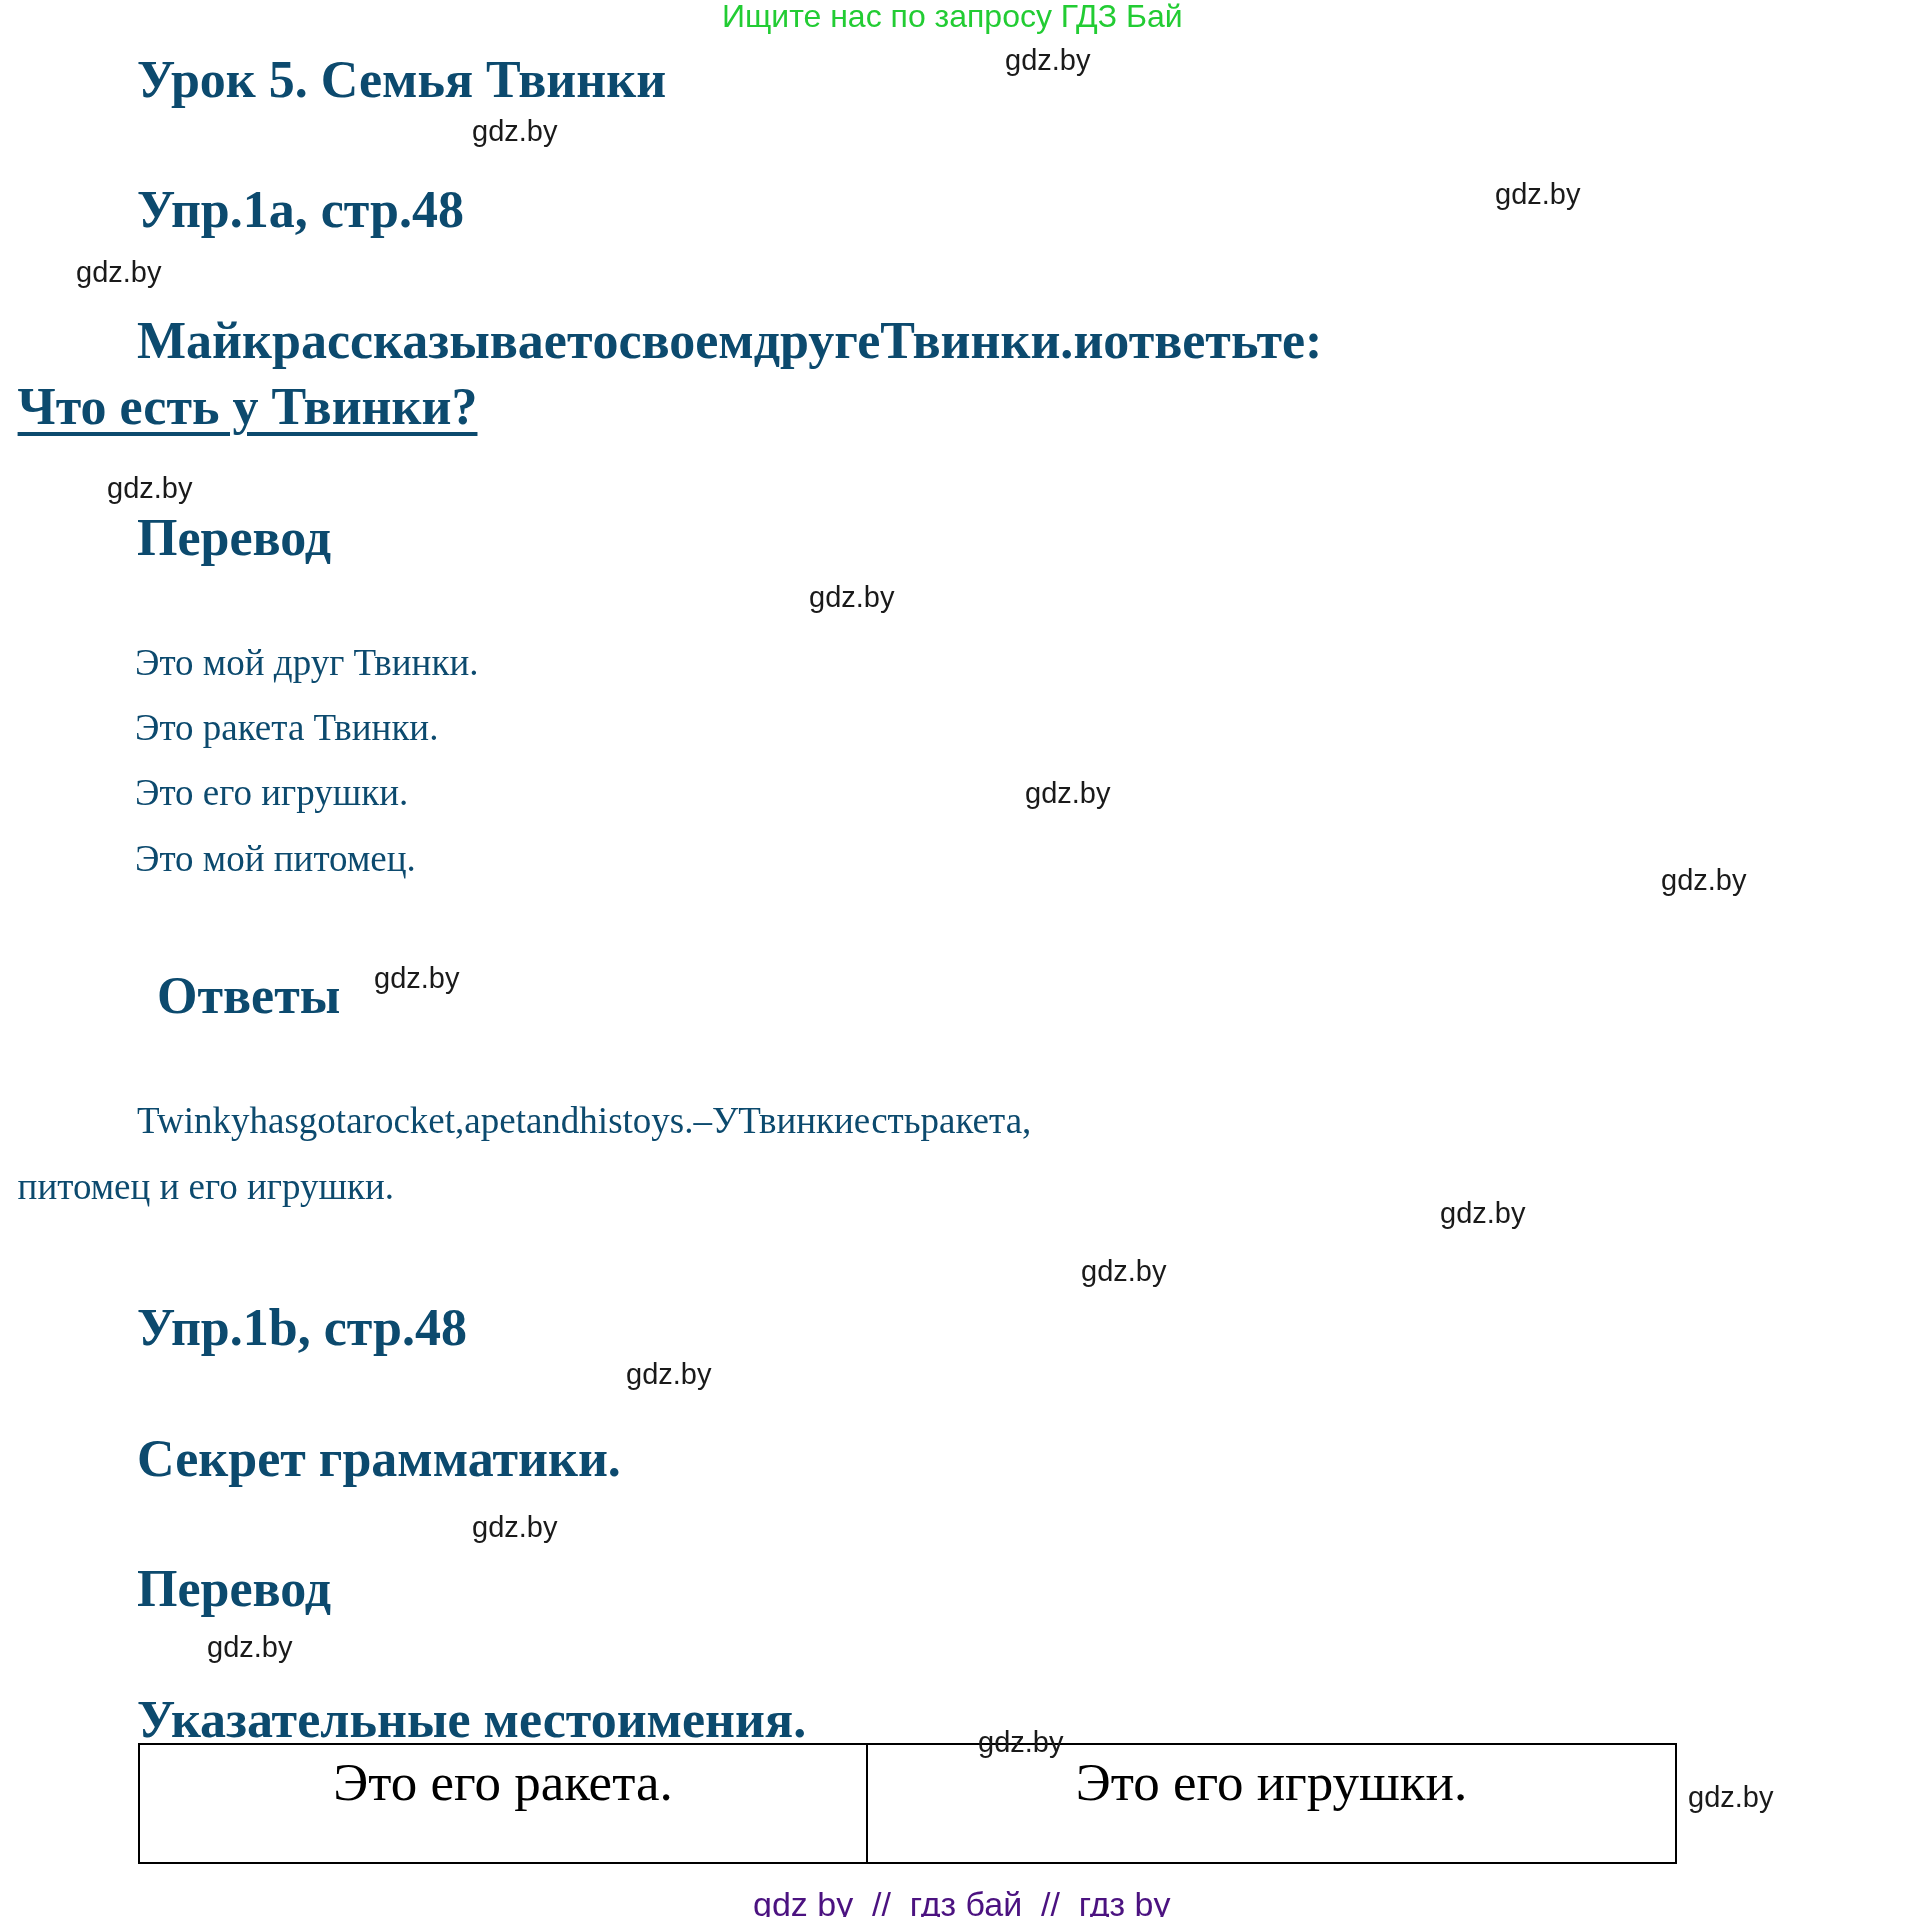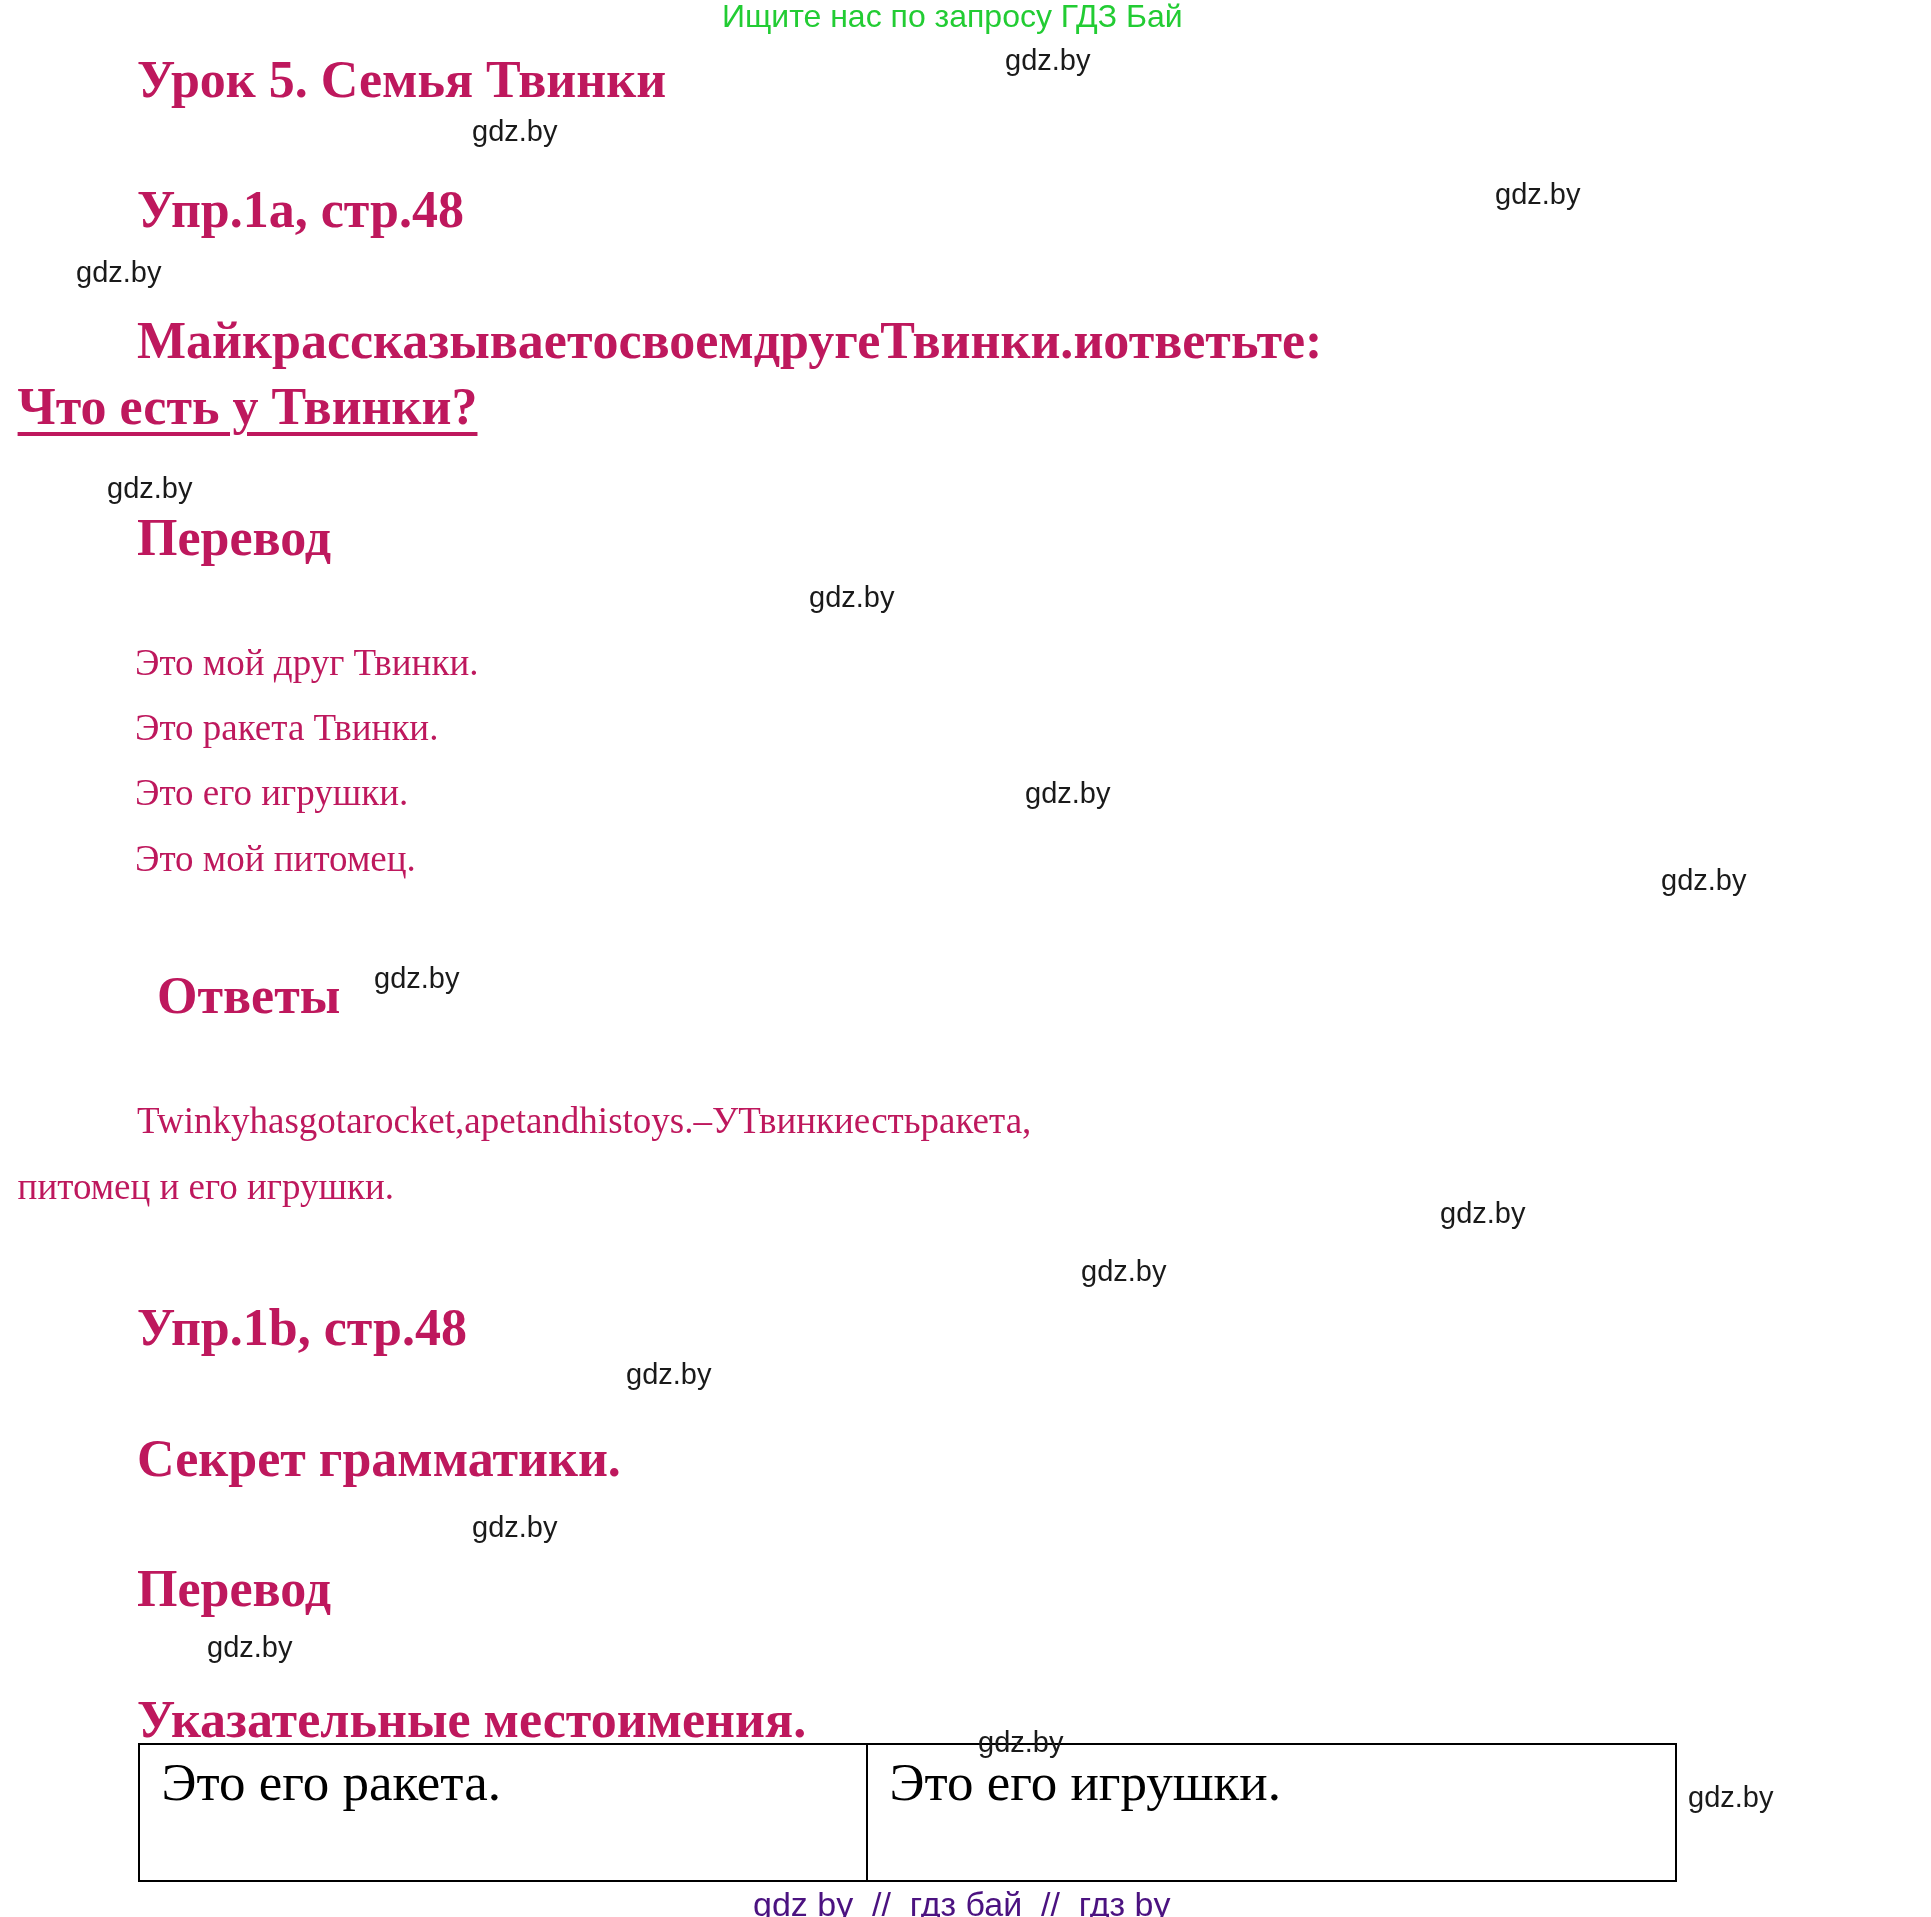--- a/index.html
+++ b/index.html
@@ -1,27 +1,27 @@
 <!DOCTYPE html>
 <html><head>
 <meta charset="utf-8">
 <style>
   html, body { margin: 0; padding: 0; background: #ffffff; }
   body { width: 1932px; height: 1917px; position: relative; overflow: hidden; }
   .abs { position: absolute; white-space: nowrap; }
-  .serif { font-family: "Liberation Serif", "DejaVu Serif", serif; color: #be185d; }
+  .serif { font-family: "Liberation Serif", "DejaVu Serif", serif; color: #0c4a6e; }
   .bold { font-weight: bold; }
   .sans { font-family: "Liberation Sans", "DejaVu Sans", sans-serif; }
   .h { font-size: 52px; line-height: 1; }
   .body-text { font-size: 37px; line-height: 1; }
   .wm { font-family: "Liberation Sans", "DejaVu Sans", sans-serif; font-size: 29px; color: #1a1a1a; line-height: 1; }
   .top-banner { font-size: 32px; line-height: 1; }
   .underline { text-decoration: underline; text-decoration-thickness: 3.9px; text-underline-offset: 7.8px; }
   .justify-line { display: flex; justify-content: flex-start; width: 1790px; }
-  table.pron { position: absolute; left: 138px; top: 1743px; width: 1539px; height: 139px; border-collapse: collapse; }
+  table.pron { position: absolute; left: 138px; top: 1743px; width: 1539px; height: 121px; border-collapse: collapse; text-align: center; }
   table.pron td { border: 2.9px solid #000; vertical-align: top; padding: 7.8px 21.5px; font-family: "Liberation Serif", "DejaVu Serif", serif; font-size: 53px; line-height: 1.1; }
   .footer { font-size: 34px; line-height: 1; }
 </style>
 </head>
 <body>
 
 <div class="abs sans top-banner" style="left:722px; top:0px; color:#22cc33;">Ищите нас по запросу ГДЗ Бай</div>
 
 <div class="abs serif bold h" style="left:137px; top:54px;">Урок 5. Семья Твинки</div>
 

